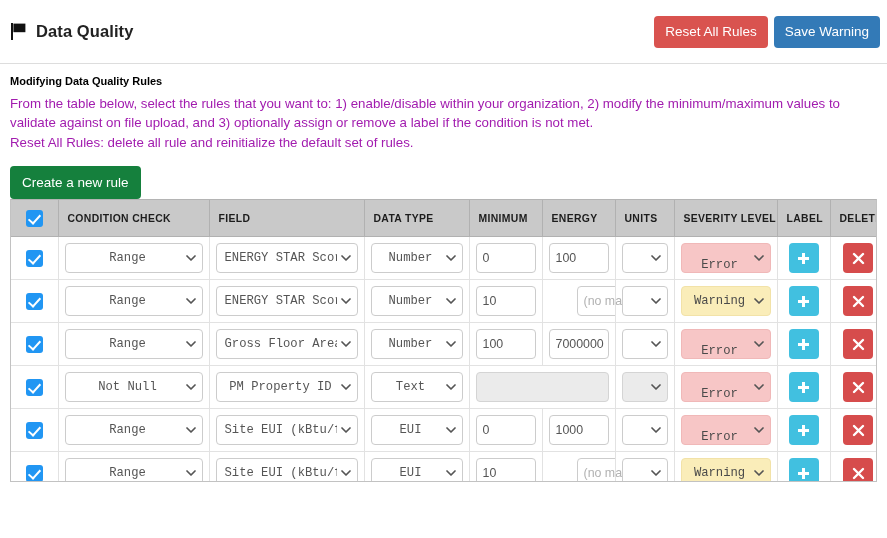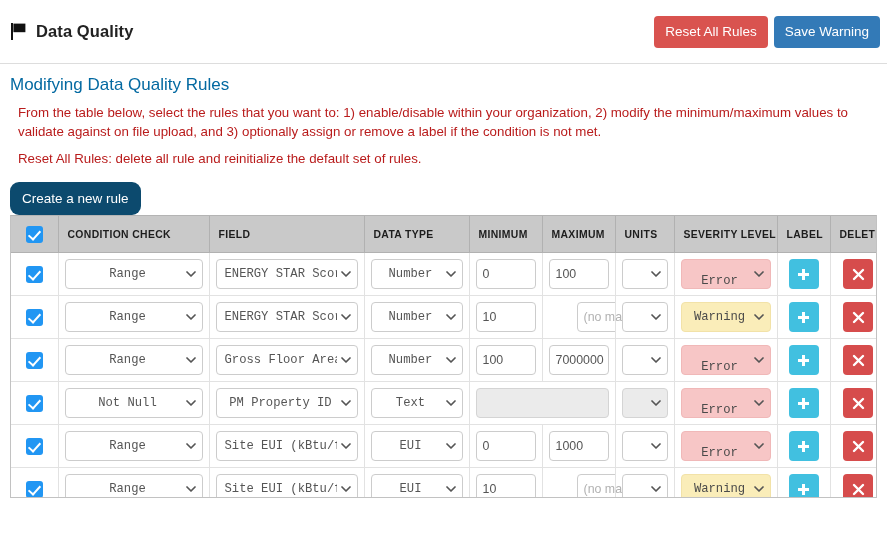--- a/index.html
+++ b/index.html
@@ -37,35 +37,35 @@
     font-size: 13.5px;
     font-family: "Liberation Sans", sans-serif;
     padding: 0 11px;
     height: 32px;
     line-height: 32px;
     cursor: pointer;
     white-space: nowrap;
   }
   .btn-danger { background: #d9534f; }
   .btn-primary-blue { background: #337ab7; }
-  .btn-info { background: #0c4a6e; border-radius: 9px; }
+  .btn-info { background: #15803d; border-radius: 4px; }
 
   
   .content { padding: 11px 10px 0 10px; }
   .sec-title {
-    font-size: 17px;
-    font-weight: normal;
-    color: #0369a1;
+    font-size: 11px;
+    font-weight: bold;
+    color: #000000;
     margin: 0 0 7px 0;
   }
   .sec-para {
     font-size: 13.3px;
     line-height: 19px;
-    color: #b91c1c;
-    margin: 8px;
+    color: #a21caf;
+    margin: 0;
     max-width: 860px;
   }
   .sec-para2 { margin-top: 1px; }
   .create-btn-wrap { margin-top: 14px; }
   .create-btn { height: 33px; line-height: 33px; font-size: 13.5px; padding: 0 12px; }
 
   
   .tabs {
     margin: 22px 0 0 10px;
     display: flex;
@@ -280,21 +280,21 @@
       </colgroup>
       <thead>
         <tr>
           <th class="c-check">
             <span class="chk hdr"></span>
           </th>
           <th>CONDITION CHECK</th>
           <th>FIELD</th>
           <th>DATA TYPE</th>
           <th>MINIMUM</th>
-          <th>MAXIMUM</th>
+          <th>ENERGY</th>
           <th>UNITS</th>
           <th>SEVERITY LEVEL</th>
           <th>LABEL</th>
           <th>DELETE</th>
         </tr>
       </thead>
       <tbody id="rules-body">
           <tr>
             <td class="c-check"><span class="chk"></span></td>
             <td>

